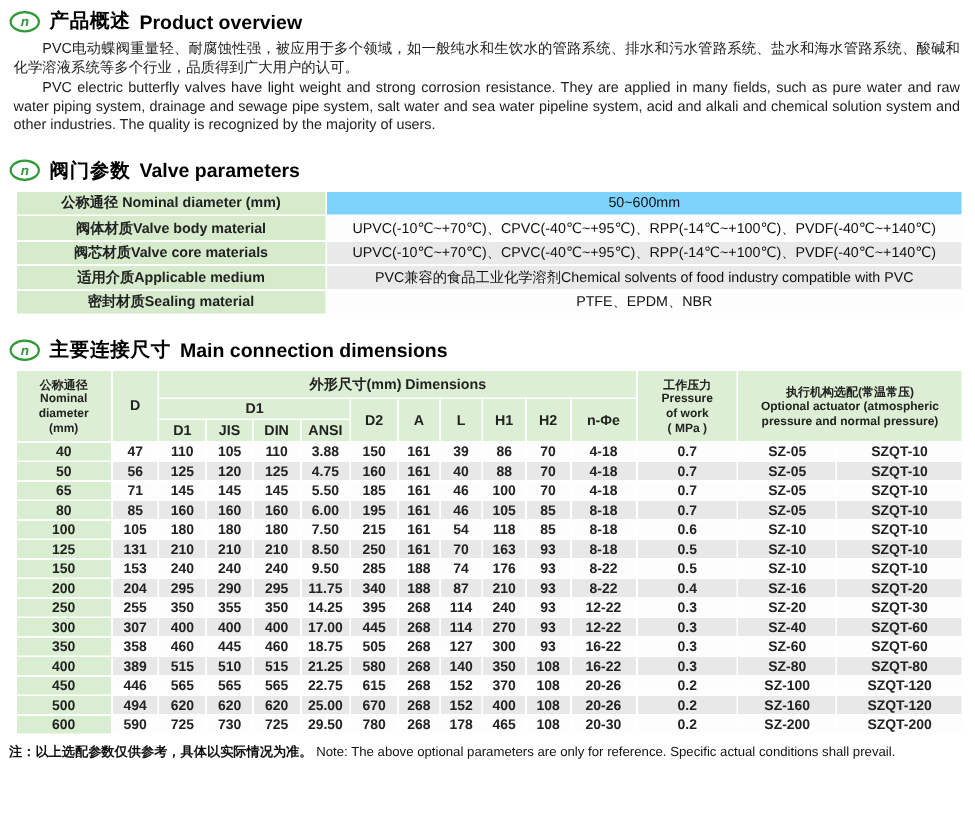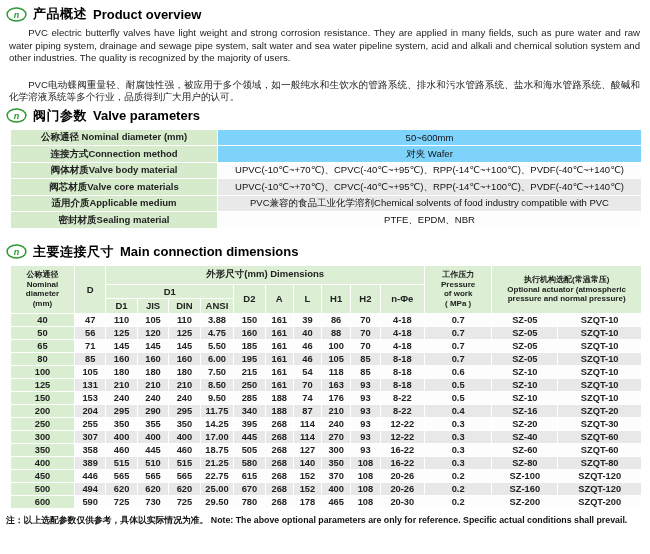--- a/index.html
+++ b/index.html
@@ -58,62 +58,58 @@
   }
   .dims td.nom{background:#d9eed1;}
   .dims td.white{background:#fdfdfd;}
   .dims td.gray{background:#e8e8e8;}
 
   
   .note{
     margin:6px 0 0 1px;font-size:8.8px;color:#111;white-space:nowrap;overflow:hidden;
   }
   .note .nzh{font-weight:bold;}
-  .note .nen{font-weight:bold;text-align:right;}
+  .note .nen{font-weight:normal;text-align:right;}
 </style>
 </head>
 <body>
 
 <div class="page">
 
   <section>
     <h2 class="sec-title">
       <span class="logo">
         <svg width="21" height="15" viewBox="0 0 21 15">
           <ellipse cx="10.5" cy="7.5" rx="9.4" ry="6.4" fill="none" stroke="#2f9a37" stroke-width="1.5"></ellipse>
           <text x="10.5" y="10.6" font-size="9" font-style="italic" font-weight="bold" fill="#2f9a37" text-anchor="middle">n</text>
         </svg>
       </span>
       <span class="zh">产品概述</span>
       <span class="en">Product overview</span>
     </h2>
+    <p class="para zh">PVC电动蝶阀重量轻、耐腐蚀性强，被应用于多个领域，如一般纯水和生饮水的管路系统、排水和污水管路系统、盐水和海水管路系统、酸碱和化学溶液系统等多个行业，品质得到广大用户的认可。</p>
     <p class="para en">PVC electric butterfly valves have light weight and strong corrosion resistance. They are applied in many fields, such as pure water and raw water piping system, drainage and sewage pipe system, salt water and sea water pipeline system, acid and alkali and chemical solution system and other industries. The quality is recognized by the majority of users.</p>
-    <p class="para zh">PVC电动蝶阀重量轻、耐腐蚀性强，被应用于多个领域，如一般纯水和生饮水的管路系统、排水和污水管路系统、盐水和海水管路系统、酸碱和化学溶液系统等多个行业，品质得到广大用户的认可。</p>
   </section>
 
   <section>
     <h2 class="sec-title">
       <span class="logo">
         <svg width="21" height="15" viewBox="0 0 21 15">
           <ellipse cx="10.5" cy="7.5" rx="9.4" ry="6.4" fill="none" stroke="#2f9a37" stroke-width="1.5"></ellipse>
           <text x="10.5" y="10.6" font-size="9" font-style="italic" font-weight="bold" fill="#2f9a37" text-anchor="middle">n</text>
         </svg>
       </span>
       <span class="zh">阀门参数</span>
       <span class="en">Valve parameters</span>
     </h2>
     <table class="params">
       <tbody id="params-body">
           <tr>
             <td class="p-label">公称通径 Nominal diameter (mm)</td>
             <td class="p-value tone-green">50~600mm</td>
-          </tr>
-          <tr>
-            <td class="p-label">连接方式Connection method</td>
-            <td class="p-value tone-green">对夹 Wafer</td>
           </tr>
           <tr>
             <td class="p-label">阀体材质Valve body material</td>
             <td class="p-value tone-white">UPVC(-10℃~+70℃)、CPVC(-40℃~+95℃)、RPP(-14℃~+100℃)、PVDF(-40℃~+140℃)</td>
           </tr>
           <tr>
             <td class="p-label">阀芯材质Valve core materials</td>
             <td class="p-value tone-gray">UPVC(-10℃~+70℃)、CPVC(-40℃~+95℃)、RPP(-14℃~+100℃)、PVDF(-40℃~+140℃)</td>
           </tr>
           <tr>

